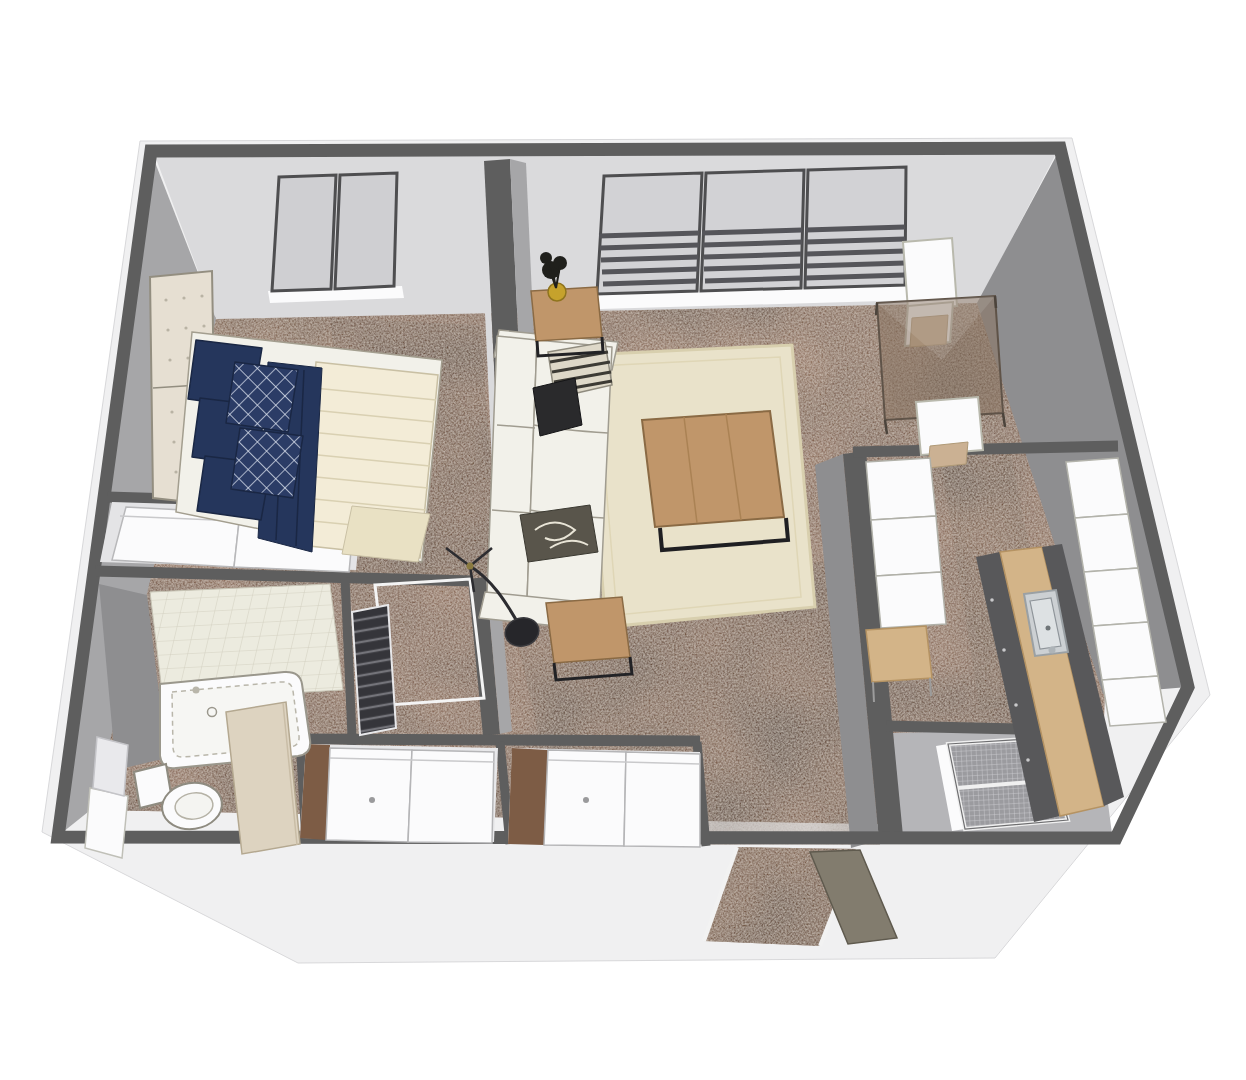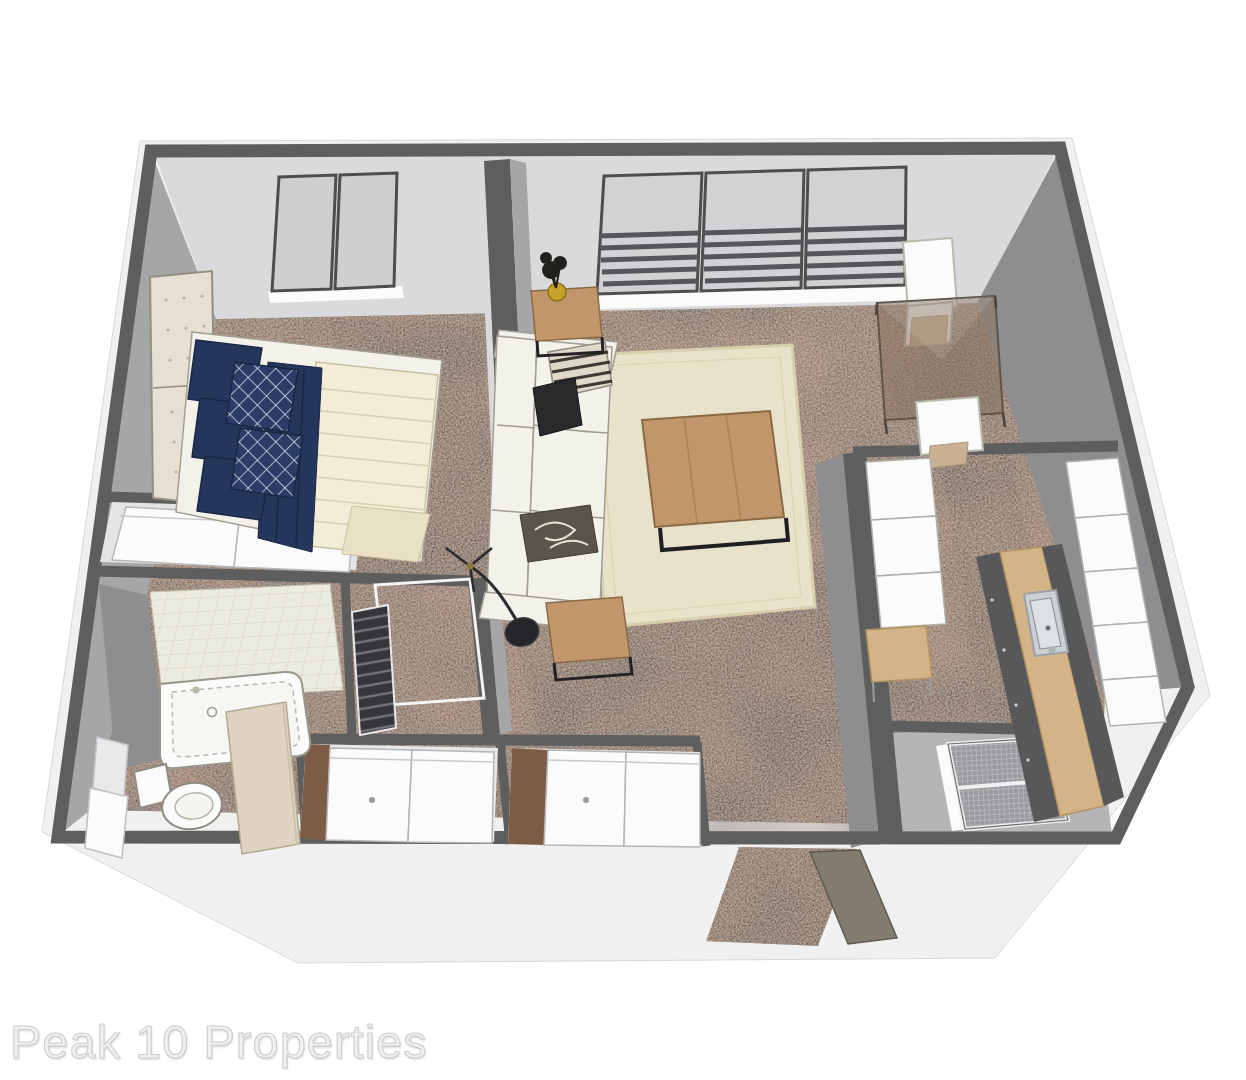--- a/index.html
+++ b/index.html
@@ -339,14 +339,13 @@
     <g class="f-white" stroke="#b3b3ab" stroke-width="1.5">
       <polygon points="1066,462 1118,458 1128,514 1075,518"></polygon>
       <polygon points="1075,518 1128,514 1138,568 1084,572"></polygon>
       <polygon points="1084,572 1138,568 1148,622 1093,626"></polygon>
       <polygon points="1093,626 1148,622 1158,676 1102,680"></polygon>
       <polygon points="1102,680 1158,676 1166,722 1110,726"></polygon>
     </g>
   </g>
 </svg>
 
-<div class="watermark">Peak 10 Properties</div>
 </div>
 
 </body></html>

